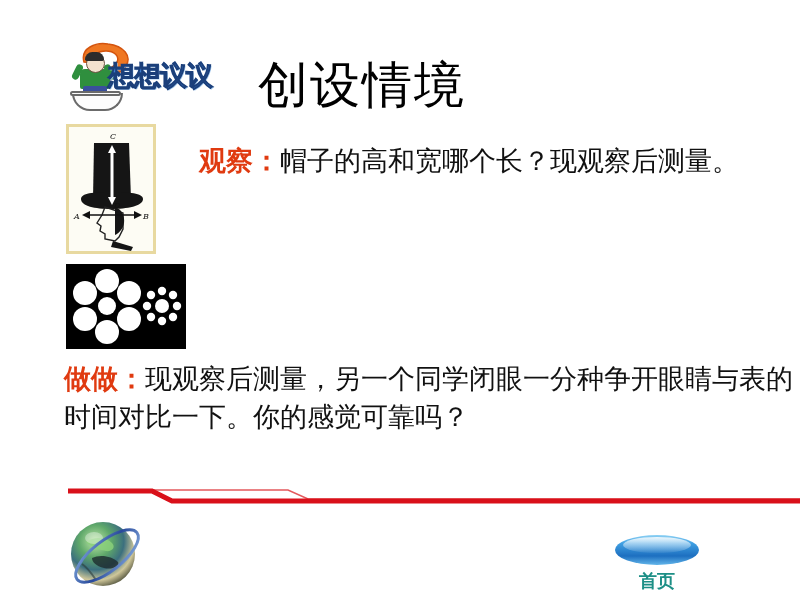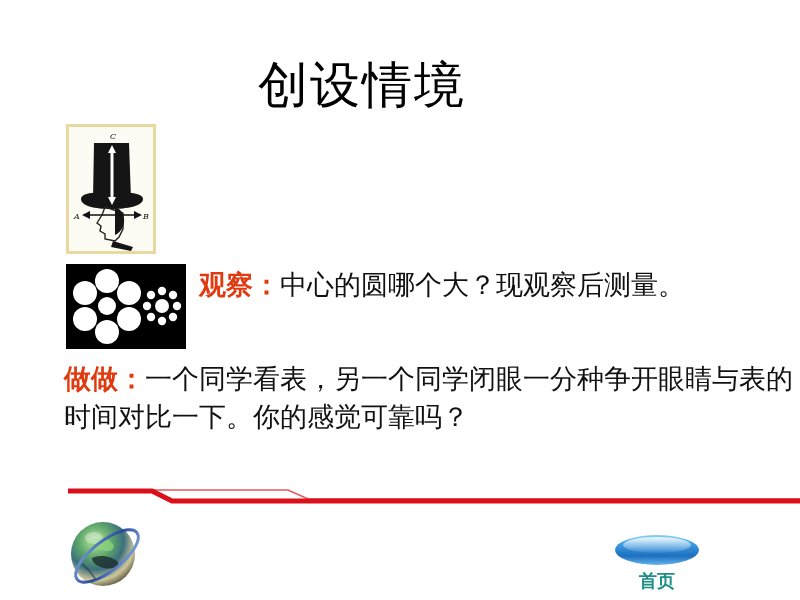--- a/index.html
+++ b/index.html
@@ -219,20 +219,40 @@
     text-shadow: 1px 1px 0 rgba(255,255,255,0.65);
     letter-spacing: 0px;
     margin-top: 31px;
   }
 </style>
 </head>
 <body>
 
 <div id="slide">
 
+  <div class="logo-badge">
+    <div class="logo-qmark">
+      <svg width="62" height="46" viewBox="0 0 62 46" xmlns="http://www.w3.org/2000/svg">
+        <path d="M8 20 C4 6, 20 0, 32 2 C48 4, 56 14, 50 24 C46 31, 36 33, 33 39
+                 L25 37 C27 28, 38 26, 41 20 C44 14, 38 9, 30 9 C22 9, 17 13, 17 21 Z" fill="#ef7722" stroke="#d4540e" stroke-width="1.5"></path>
+        <ellipse cx="28" cy="44" rx="5" ry="3.4" fill="#ef7722" stroke="#d4540e" stroke-width="1.2"></ellipse>
+      </svg>
+    </div>
+    <div class="logo-figure">
+      <div class="fig-armL"></div>
+      <div class="fig-armR"></div>
+      <div class="fig-body"></div>
+      <div class="fig-head"></div>
+      <div class="fig-hair"></div>
+      <div class="fig-legs"></div>
+      <div class="fig-bowl"></div>
+      <div class="fig-bowl-rim"></div>
+    </div>
+    <div class="logo-text">想想议议</div>
+  </div>
 
   <div class="slide-title">创设情境</div>
 
   <div class="hat-pic">
     <svg width="84" height="124" viewBox="0 0 84 124" xmlns="http://www.w3.org/2000/svg">
       <rect x="0" y="0" width="84" height="124" fill="#fdfcf4"></rect>
 
       <path d="M25 16 L60 16 L62 72 L24 72 Z" fill="#151515"></path>
 
       <path d="M12 72 C12 66, 24 65, 42 65 C60 65, 74 66, 74 72 C74 79, 58 82, 42 82
@@ -275,27 +295,27 @@
       <circle cx="107" cy="31" r="4.2" fill="#ffffff"></circle>
       <circle cx="111" cy="42" r="4.2" fill="#ffffff"></circle>
       <circle cx="107" cy="53" r="4.2" fill="#ffffff"></circle>
       <circle cx="96" cy="57" r="4.2" fill="#ffffff"></circle>
       <circle cx="85" cy="53" r="4.2" fill="#ffffff"></circle>
       <circle cx="81" cy="42" r="4.2" fill="#ffffff"></circle>
       <circle cx="85" cy="31" r="4.2" fill="#ffffff"></circle>
     </svg>
   </div>
 
-
-  <div class="obs-block obs2">
-    <span class="lead">观察：</span><span>中心的圆哪个大？现观察后测量。</span>
-  </div>
+  <div class="obs-block obs1">
+    <span class="lead">观察：</span><span>帽子的高和宽哪个长？现观察后测量。</span>
+  </div>
+
 
   <div class="obs-block doit">
-    <span class="lead">做做：</span><span>一个同学看表，另一个同学闭眼一分种争开眼睛与表的时间对比一下。你的感觉可靠吗？</span>
+    <span class="lead">做做：</span><span>现观察后测量，另一个同学闭眼一分种争开眼睛与表的时间对比一下。你的感觉可靠吗？</span>
   </div>
 
   <div class="divider">
     <svg width="800" height="36" viewBox="0 0 800 36" xmlns="http://www.w3.org/2000/svg">
 
       <path d="M68 12 L288 12 L308 21 L800 21" fill="none" stroke="#e4585c" stroke-width="1.6"></path>
 
       <path d="M68 13 L152 13 L172 23 L800 23" fill="none" stroke="#d9101a" stroke-width="5"></path>
     </svg>
   </div>

